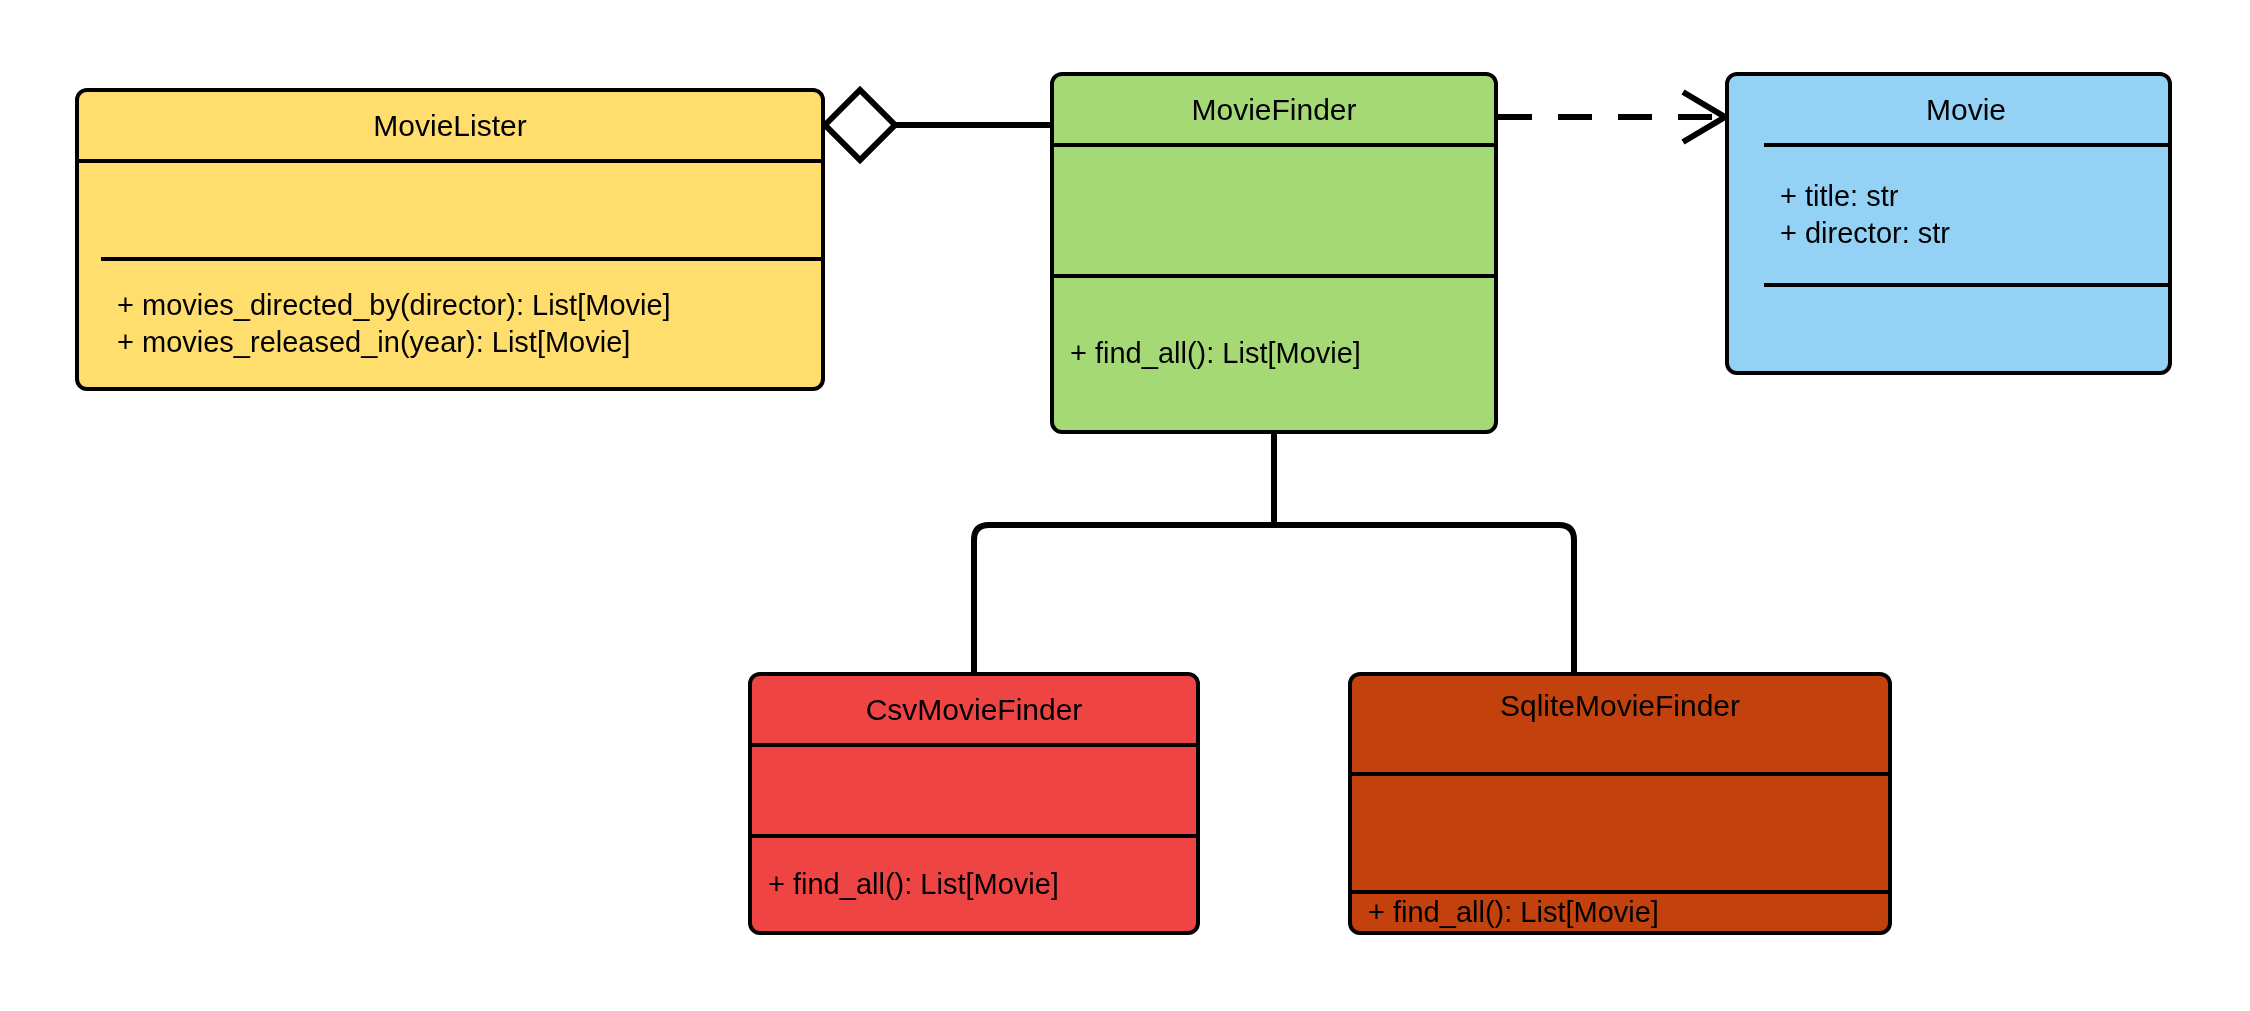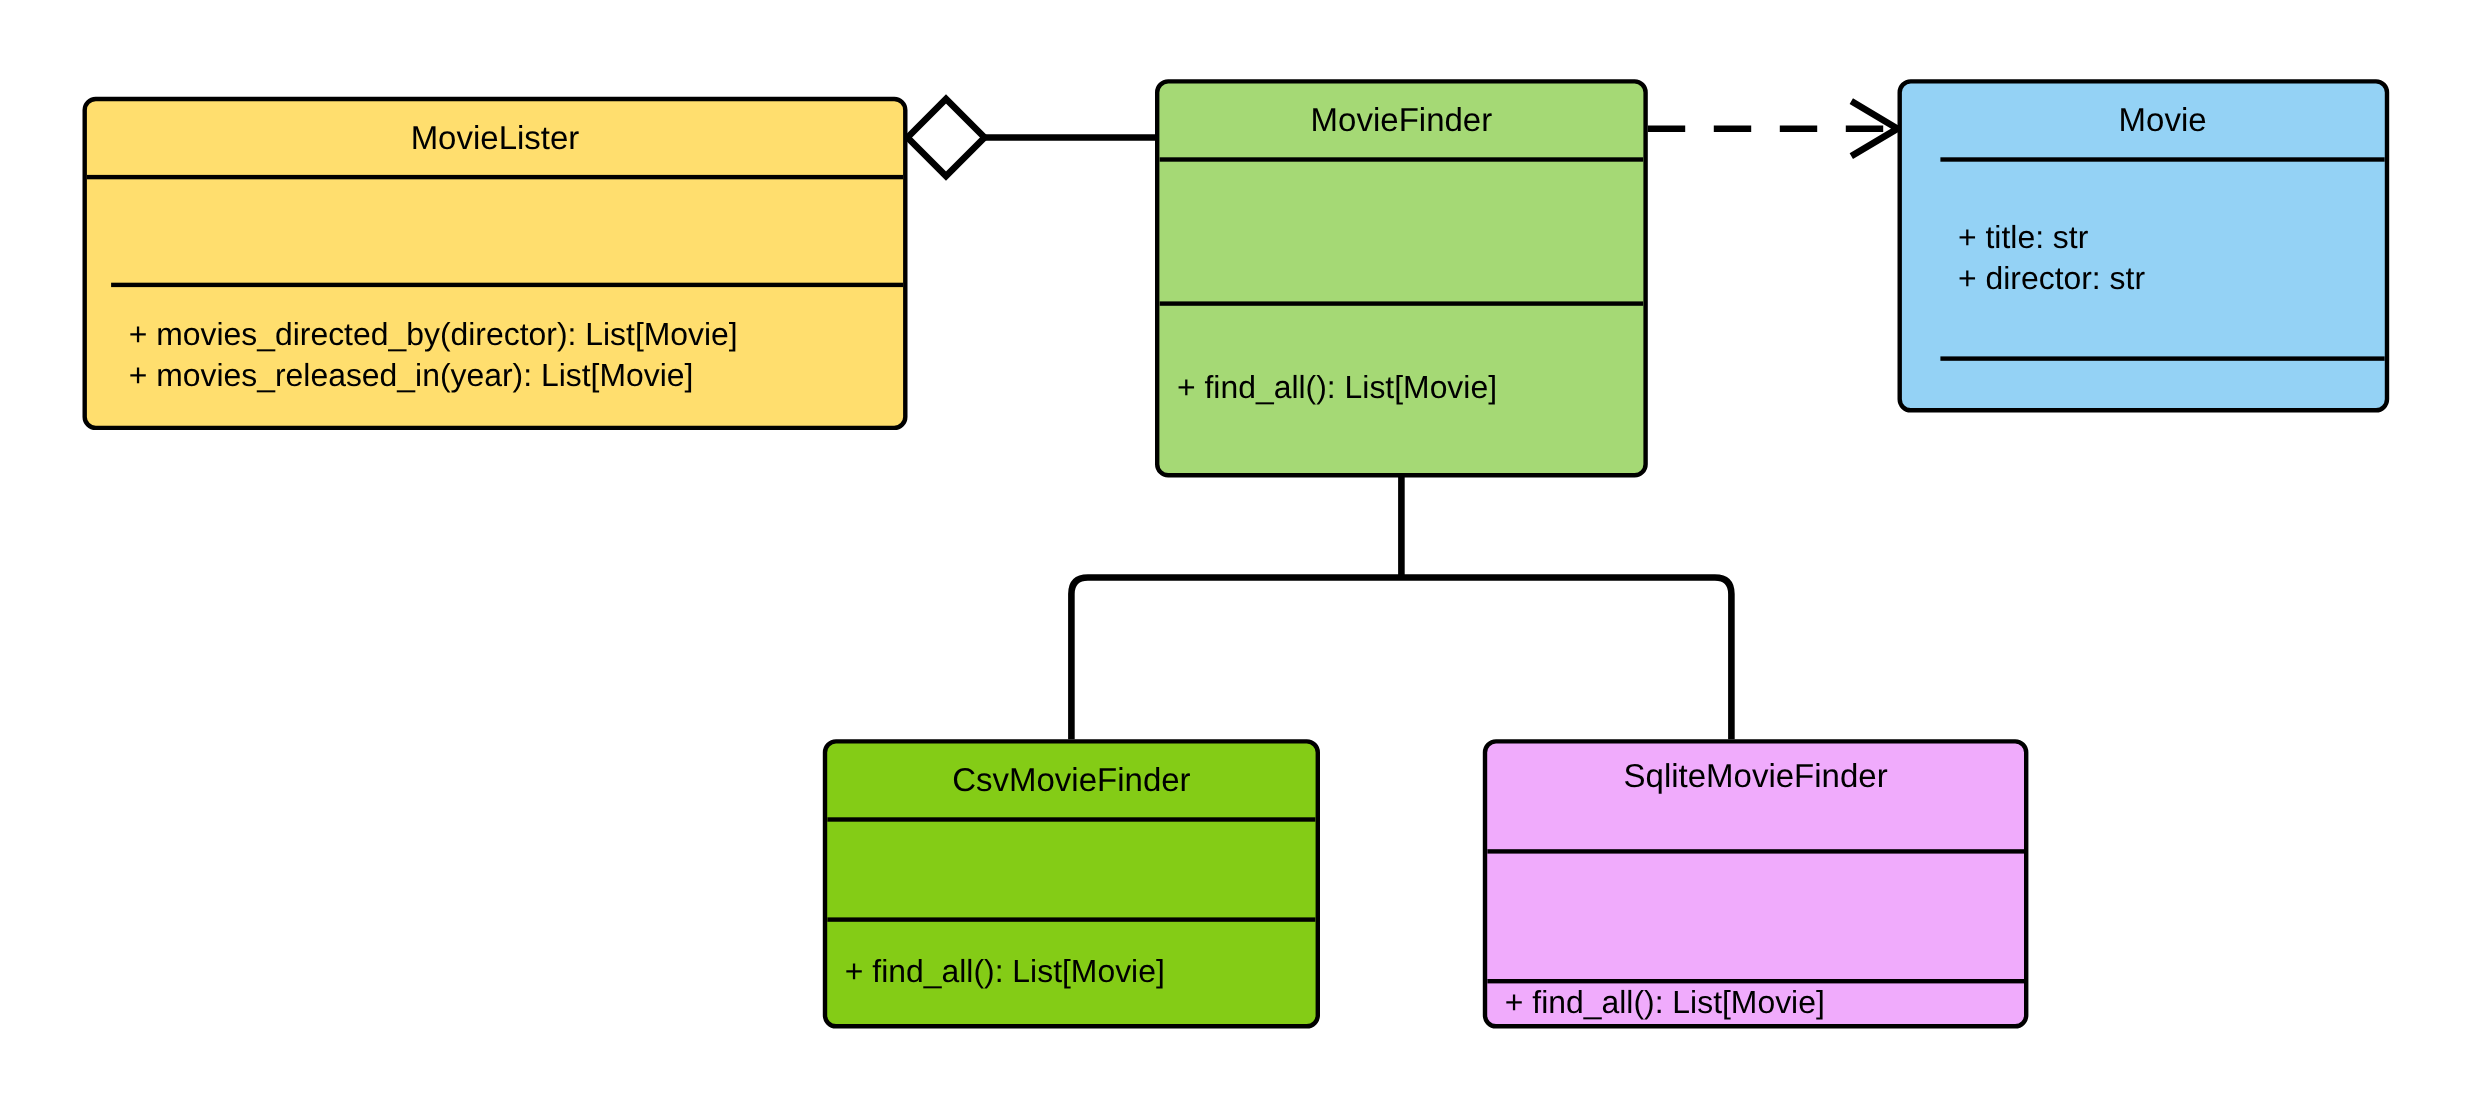--- a/index.html
+++ b/index.html
@@ -88,30 +88,30 @@
   #class-moviefinder .name-compartment { height: 67px; }
   #class-moviefinder .attrs-compartment { height: 131px; }
   #class-moviefinder .methods-compartment { flex: 1; }
 
   #class-movie {
     left: 1725px; top: 72px; width: 447px; height: 303px;
     background: #94d2f5;
     padding-left: 35px;
   }
   #class-movie .name-compartment { height: 67px; }
-  #class-movie .attrs-compartment { height: 181px; }
+  #class-movie .attrs-compartment { height: 140px; }
   #class-movie .methods-compartment { flex: 1; }
 
   #class-csvmoviefinder {
     left: 748px; top: 672px; width: 452px; height: 263px;
-    background: #84cc16;
+    background: #ef4444;
   }
   #class-sqlitemoviefinder {
-    left: 1348px; top: 672px; width: 496px; height: 263px;
-    background: #f0abfc;
+    left: 1348px; top: 672px; width: 544px; height: 263px;
+    background: #c2410c;
     gap: 36px;
   }
   #class-csvmoviefinder .name-compartment,
   #class-sqlitemoviefinder .name-compartment { height: 67px; }
   #class-csvmoviefinder .attrs-compartment,
   #class-sqlitemoviefinder .attrs-compartment { height: 91px; }
   #class-csvmoviefinder .methods-compartment,
   #class-sqlitemoviefinder .methods-compartment { flex: 1; }
 </style>
 </head>

